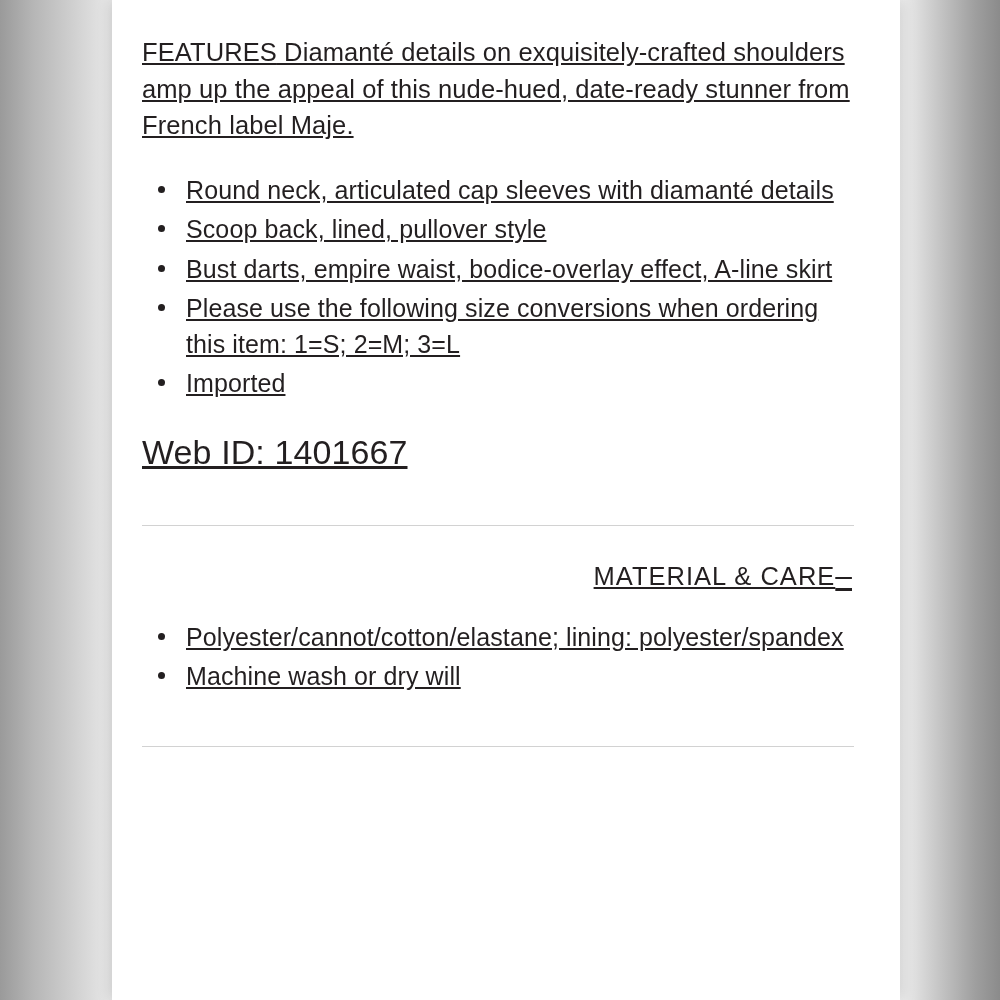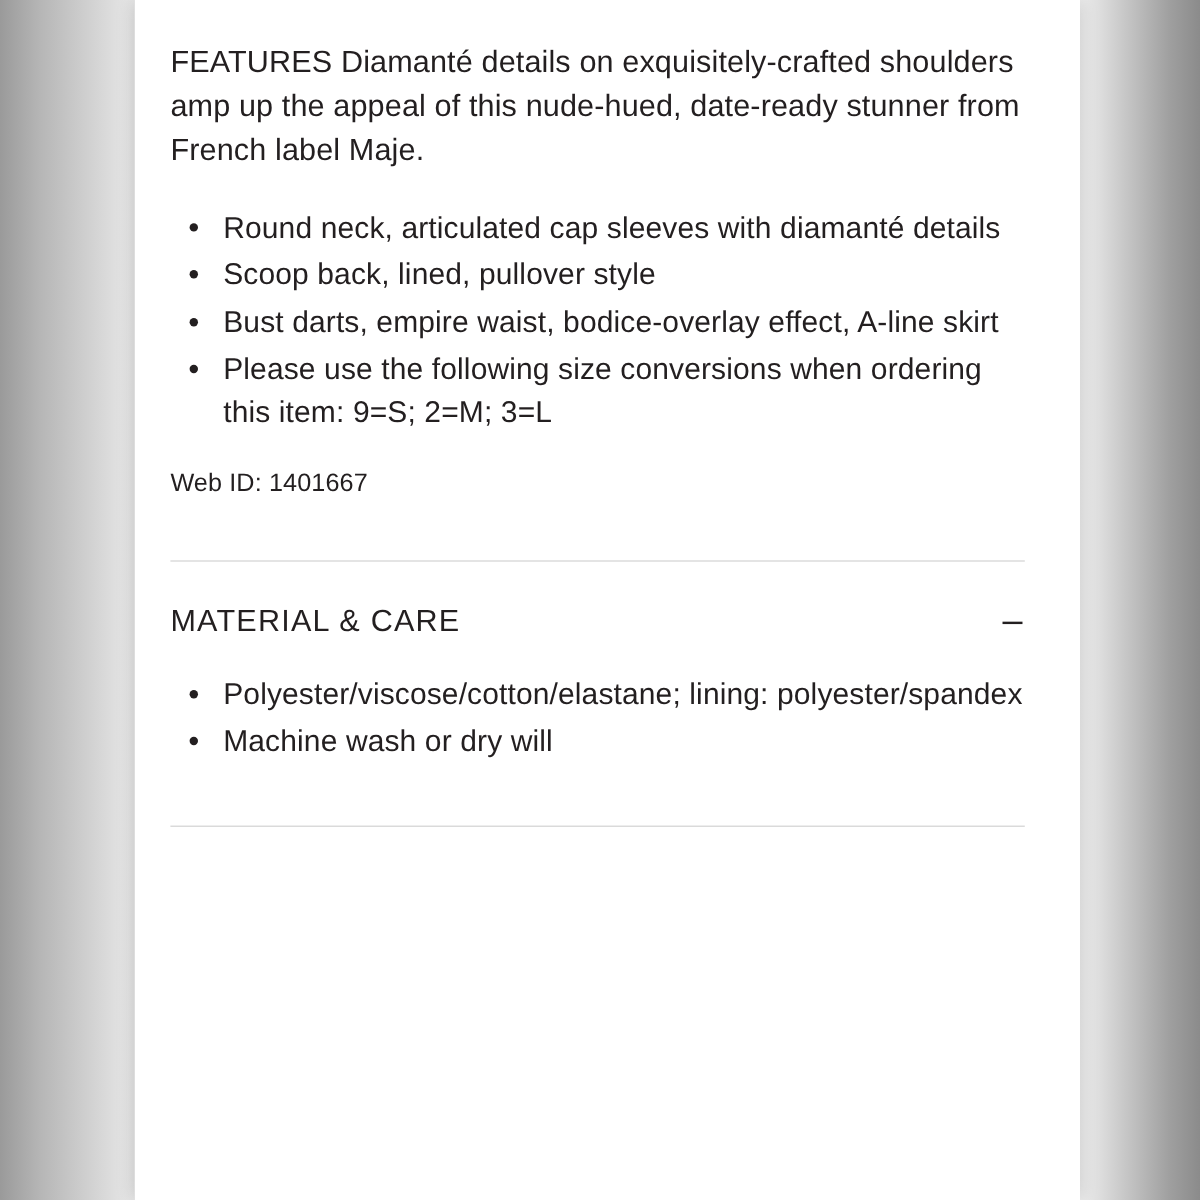--- a/index.html
+++ b/index.html
@@ -36,20 +36,21 @@
     position: absolute;
     left: 112px; top: 0;
     width: 788px;
     height: 1000px;
     background: #ffffff;
     box-shadow: 0 0 14px rgba(0,0,0,0.18);
   }
   .content {
     padding: 34px 46px 0 30px;
     color: #231f20;
+    text-decoration: underline;
   }
   .intro {
     font-size: 25.5px;
     line-height: 1.44;
     letter-spacing: 0.1px;
     margin: 0 0 28px 0;
     font-weight: 400;
   }
   .intro .lead {
     font-weight: 400;
@@ -71,34 +72,34 @@
     content: "";
     position: absolute;
     left: 16px;
     top: 14px;
     width: 7px;
     height: 7px;
     background: #231f20;
     border-radius: 50%;
   }
   .webid {
-    font-size: 21px;
+    font-size: 34px;
     line-height: 1.45;
     margin: 26px 0 0 0;
     letter-spacing: 0.1px;
   }
   .divider {
     height: 1px;
     background: #d2d2d2;
     margin: 48px 0 0 0;
   }
   .section-head {
     display: flex;
     align-items: center;
-    justify-content: space-between;
+    justify-content: flex-end;
     padding: 36px 0 8px 0;
   }
   .section-title {
     font-size: 25.5px;
     letter-spacing: 1.0px;
     color: #231f20;
   }
   .toggle-icon {
     font-size: 30px;
     line-height: 14px;
@@ -124,35 +125,36 @@
 
   <div class="page">
     <div class="content">
 
       <p class="intro"><span class="lead">FEATURES</span><span> Diamanté details on exquisitely-crafted shoulders amp up the appeal of this nude-hued, date-ready stunner from French label Maje.</span></p>
 
       <ul class="bullets">
         <li>Round neck, articulated cap sleeves with diamanté details</li>
         <li>Scoop back, lined, pullover style</li>
         <li>Bust darts, empire waist, bodice-overlay effect, A-line skirt</li>
-        <li>Please use the following size conversions when ordering this item: 9=S; 2=M; 3=L</li>
+        <li>Please use the following size conversions when ordering this item: 1=S; 2=M; 3=L</li>
+        <li>Imported</li>
       </ul>
 
       <p class="webid">Web ID: 1401667</p>
 
       <div class="divider"></div>
 
       <div class="section-head">
         <span class="section-title">MATERIAL &amp; CARE</span>
         <span class="toggle-icon">–</span>
       </div>
 
       <div class="section-body">
         <ul class="bullets">
-          <li>Polyester/viscose/cotton/elastane; lining: polyester/spandex</li>
+          <li>Polyester/cannot/cotton/elastane; lining: polyester/spandex</li>
           <li>Machine wash or dry will</li>
         </ul>
       </div>
 
       <div class="bottom-divider"></div>
     </div>
   </div>
 </div>
 
 </body></html>

